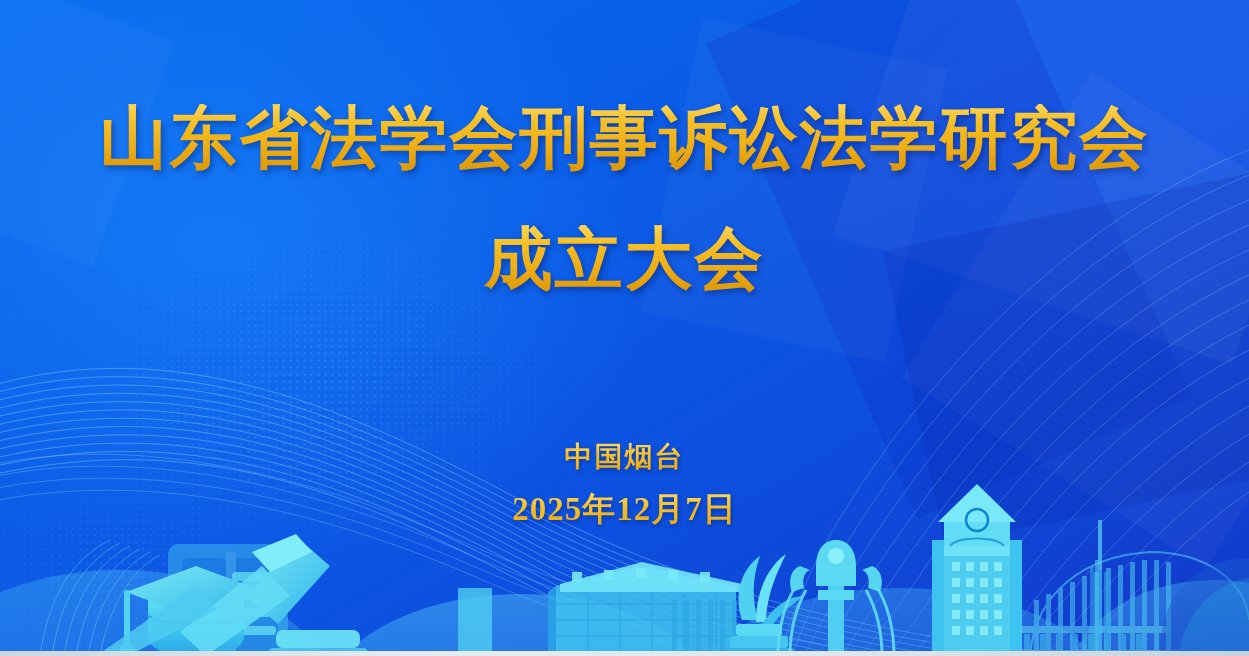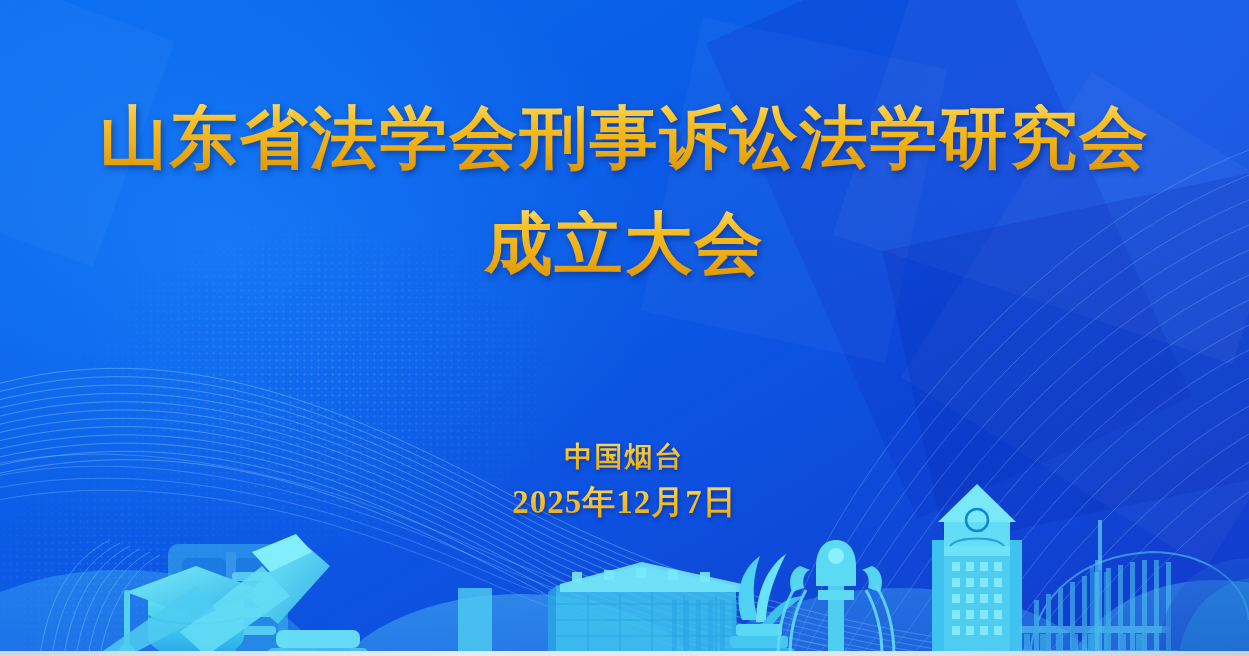--- a/index.html
+++ b/index.html
@@ -68,38 +68,38 @@
     font-size:68px;
     line-height:1;
     letter-spacing:2px;
     background:linear-gradient(180deg,#fbd55a 0%,#f6c028 26%,#efae15 62%,#dd9708 100%);
     -webkit-background-clip:text; background-clip:text;
     color:transparent;
     -webkit-text-fill-color:transparent;
     filter:drop-shadow(2px 3px 3px rgba(0,20,90,.45));
     white-space:nowrap;
   }
-  .headline.line2{ margin-top:38px; }
+  .headline.line2{ margin-top:53px; }
 
   .sub-wrap{
     position:absolute; left:0; right:0; top:438px;
     text-align:center;
   }
   .sub-city{
     font-family:"Liberation Serif", serif;
     font-weight:700;
     font-size:28px;
     letter-spacing:2px;
     background:linear-gradient(180deg,#fde06d 0%,#f5c02a 45%,#e6a30d 100%);
     -webkit-background-clip:text; background-clip:text;
     color:transparent; -webkit-text-fill-color:transparent;
     filter:drop-shadow(1px 2px 2px rgba(0,20,90,.45));
   }
   .sub-date{
-    margin-top:4px;
+    margin-top:11px;
     font-family:"Liberation Serif", serif;
     font-weight:700;
     font-size:33px;
     letter-spacing:1px;
     background:linear-gradient(180deg,#fde06d 0%,#f5c02a 45%,#e6a30d 100%);
     -webkit-background-clip:text; background-clip:text;
     color:transparent; -webkit-text-fill-color:transparent;
     filter:drop-shadow(1px 2px 2px rgba(0,20,90,.45));
     text-align:center;
   }

